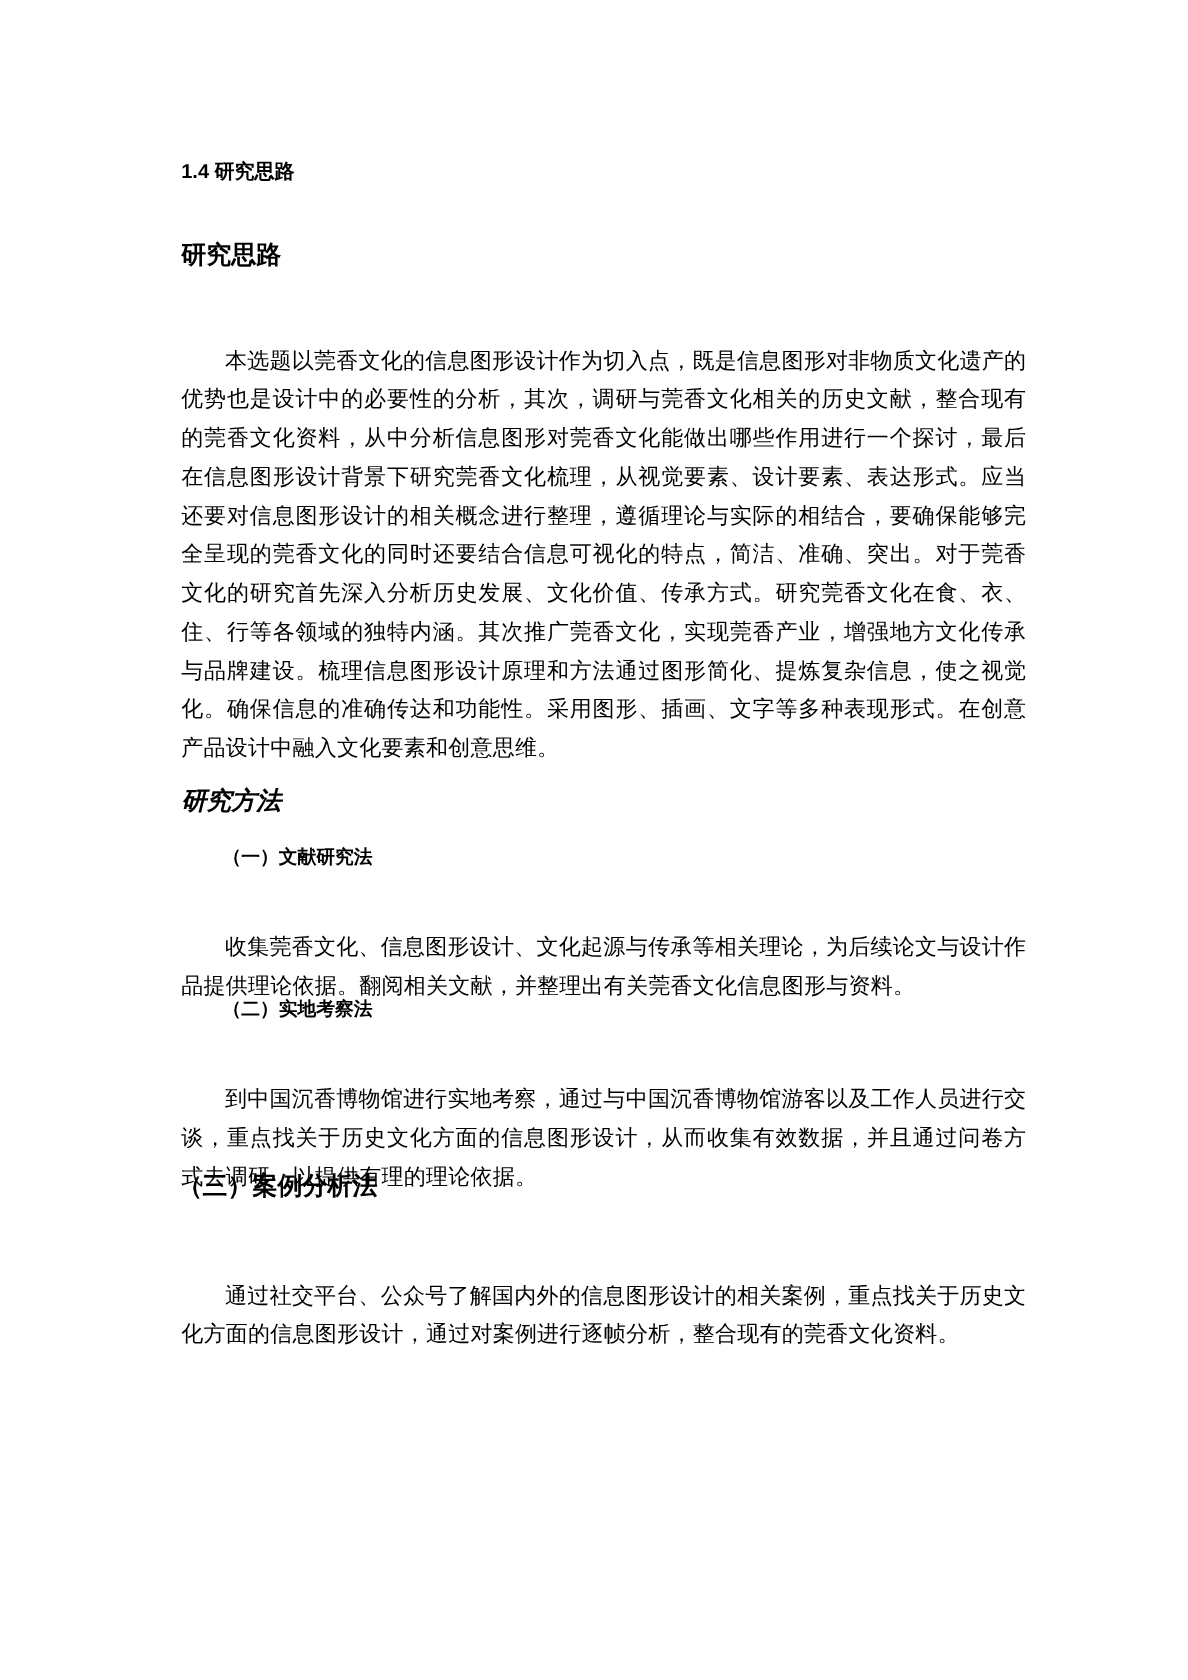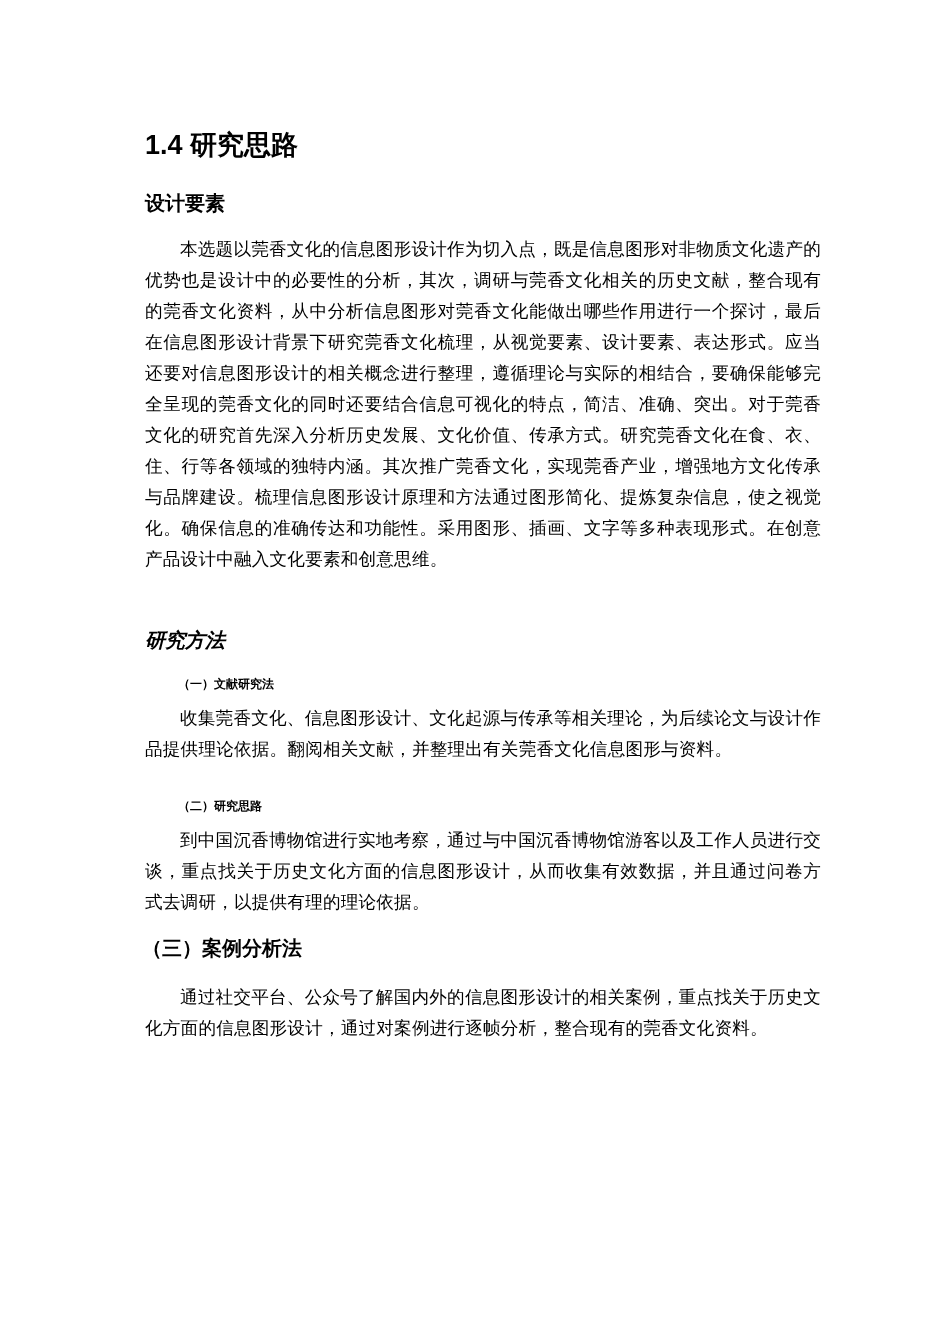--- a/index.html
+++ b/index.html
@@ -1,34 +1,34 @@
 <!DOCTYPE html>
 <html><head>
   <meta charset="utf-8">
   <style>
     html, body { margin: 0; padding: 0; background: #ffffff; }
     body { width: 950px; height: 1344px; position: relative; overflow: hidden; color: #000; }
     .page { position: absolute; left: 145px; top: 0; width: 680px; }
-    .h1 { position: absolute; left: 0; top: 127px; font-family: "Liberation Sans", "DejaVu Sans", sans-serif; font-weight: bold; font-size: 27px; white-space: nowrap; }
+    .h1 { position: absolute; left: 0; top: 127px; font-family: "Liberation Sans", "DejaVu Sans", sans-serif; font-weight: bold; font-size: 16px; white-space: nowrap; }
     .h2 { position: absolute; left: 0; font-family: "DejaVu Sans", "Liberation Sans", sans-serif; font-weight: bold; font-size: 20px; white-space: nowrap; }
-    .h3 { position: absolute; font-family: "DejaVu Sans", "Liberation Sans", sans-serif; font-weight: bold; font-size: 12px; white-space: nowrap; }
-    .para { position: absolute; left: 0; width: 676px; font-family: "DejaVu Serif", "Liberation Serif", serif; font-size: 17.6px; line-height: 31px; text-indent: 35px; text-align: justify; letter-spacing: 0.2px; }
+    .h3 { position: absolute; font-family: "DejaVu Sans", "Liberation Sans", sans-serif; font-weight: bold; font-size: 15px; white-space: nowrap; }
+    .para { position: absolute; left: 0; width: 676px; font-family: "DejaVu Serif", "Liberation Serif", serif; font-size: 17.6px; line-height: 31px; text-indent: 35px; text-align: justify; letter-spacing: 0.2px; margin-top: 40px; }
   </style>
 </head>
 <body>
 
 <div class="page">
   <div class="h1">1.4 研究思路</div>
 
-  <div class="h2" style="top:190px;">设计要素</div>
+  <div class="h2" style="top:190px;">研究思路</div>
   <div class="para" style="top:234px;">本选题以莞香文化的信息图形设计作为切入点，既是信息图形对非物质文化遗产的优势也是设计中的必要性的分析，其次，调研与莞香文化相关的历史文献，整合现有的莞香文化资料，从中分析信息图形对莞香文化能做出哪些作用进行一个探讨，最后在信息图形设计背景下研究莞香文化梳理，从视觉要素、设计要素、表达形式。应当还要对信息图形设计的相关概念进行整理，遵循理论与实际的相结合，要确保能够完全呈现的莞香文化的同时还要结合信息可视化的特点，简洁、准确、突出。对于莞香文化的研究首先深入分析历史发展、文化价值、传承方式。研究莞香文化在食、衣、住、行等各领域的独特内涵。其次推广莞香文化，实现莞香产业，增强地方文化传承与品牌建设。梳理信息图形设计原理和方法通过图形简化、提炼复杂信息，使之视觉化。确保信息的准确传达和功能性。采用图形、插画、文字等多种表现形式。在创意产品设计中融入文化要素和创意思维。</div>
 
   <div class="h2" style="top:627px;font-style:italic;">研究方法</div>
 
   <div class="h3" style="top:676px; left:33px;">（一）文献研究法</div>
   <div class="para" style="top:703px;">收集莞香文化、信息图形设计、文化起源与传承等相关理论，为后续论文与设计作品提供理论依据。翻阅相关文献，并整理出有关莞香文化信息图形与资料。</div>
 
-  <div class="h3" style="top:798px; left:33px;">（二）研究思路</div>
+  <div class="h3" style="top:798px; left:33px;">（二）实地考察法</div>
   <div class="para" style="top:825px;">到中国沉香博物馆进行实地考察，通过与中国沉香博物馆游客以及工作人员进行交谈，重点找关于历史文化方面的信息图形设计，从而收集有效数据，并且通过问卷方式去调研，以提供有理的理论依据。</div>
 
   <div class="h2" style="top:935px; left:-3px;text-align:center;">（三）案例分析法</div>
   <div class="para" style="top:982px;">通过社交平台、公众号了解国内外的信息图形设计的相关案例，重点找关于历史文化方面的信息图形设计，通过对案例进行逐帧分析，整合现有的莞香文化资料。</div>
 </div>
 
 </body></html>

